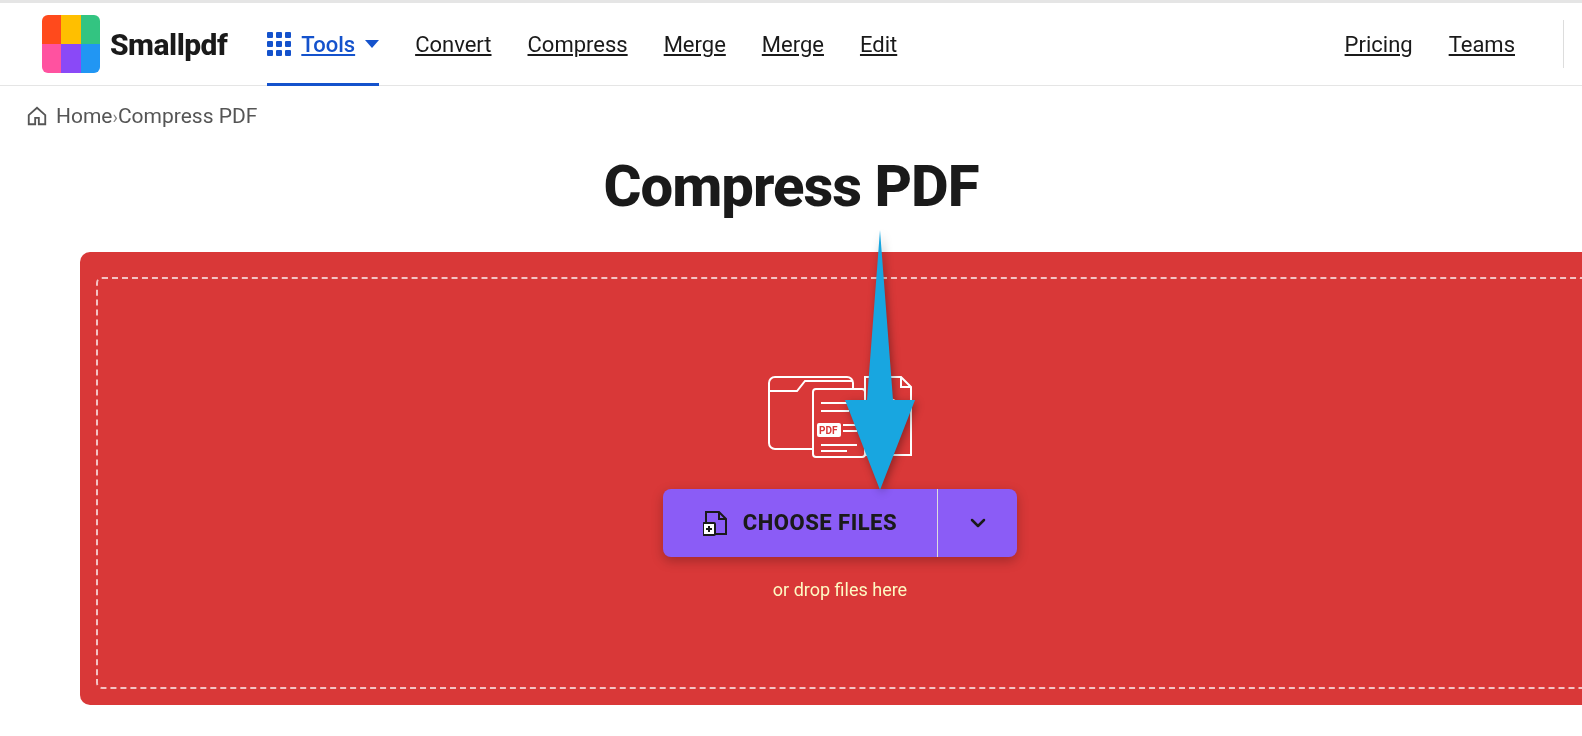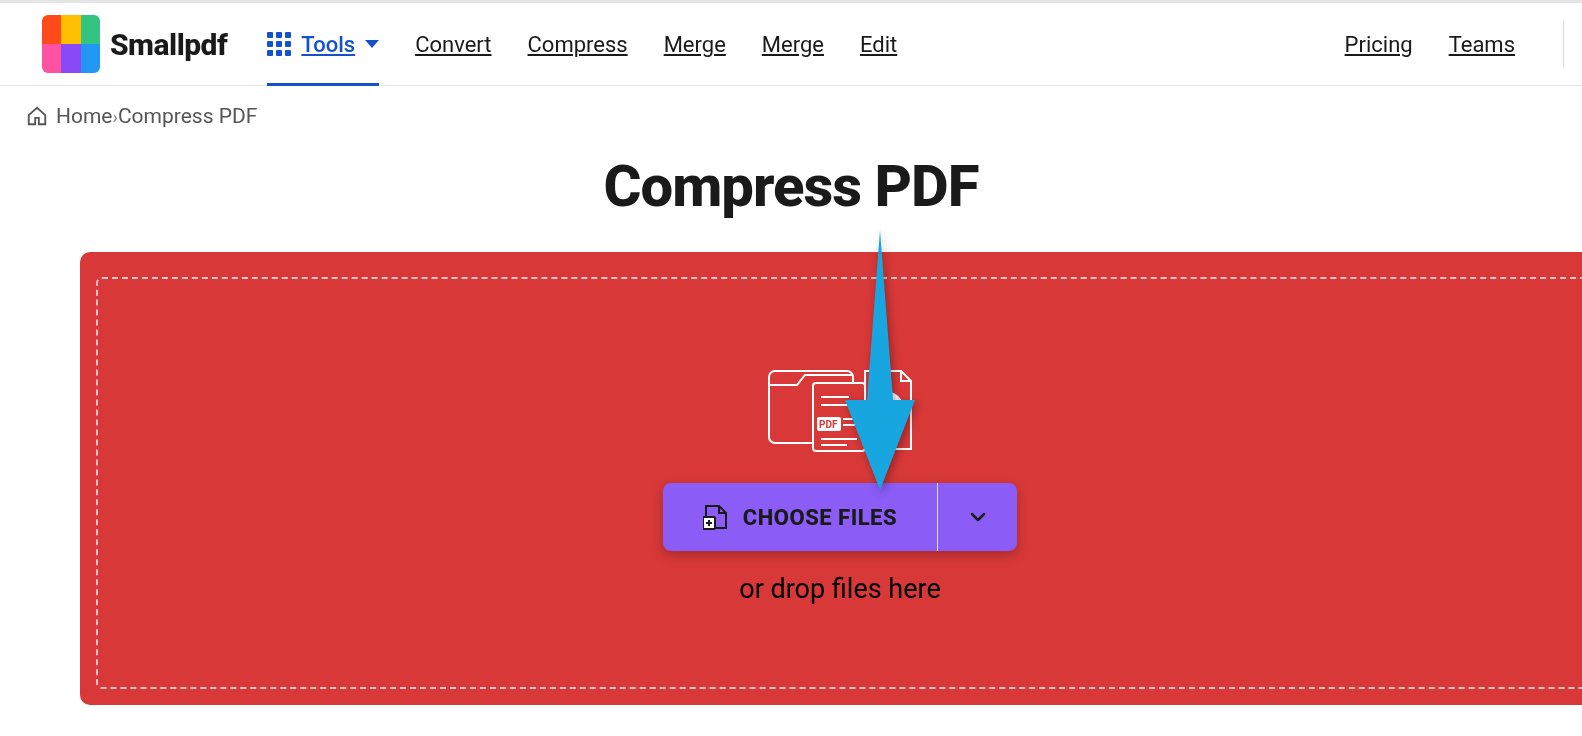--- a/index.html
+++ b/index.html
@@ -175,22 +175,22 @@
     display: flex;
     align-items: center;
     justify-content: center;
     border-left: 1px solid #ddd;
     cursor: pointer;
   }
   .chev-down-icon {
     width: 20px; height: 20px;
   }
   .drop-text {
-    font-size: 27px;
-    color: #000000;
+    font-size: 18px;
+    color: #fef9c3;
   }
   .add-file-icon { width: 26px; height: 28px; }
   
   .arrow-overlay {
     position: absolute;
     top: 230px;
     left: 845px;
     z-index: 50;
     filter: drop-shadow(2px 3px 4px rgba(0,0,0,0.35));
   }

